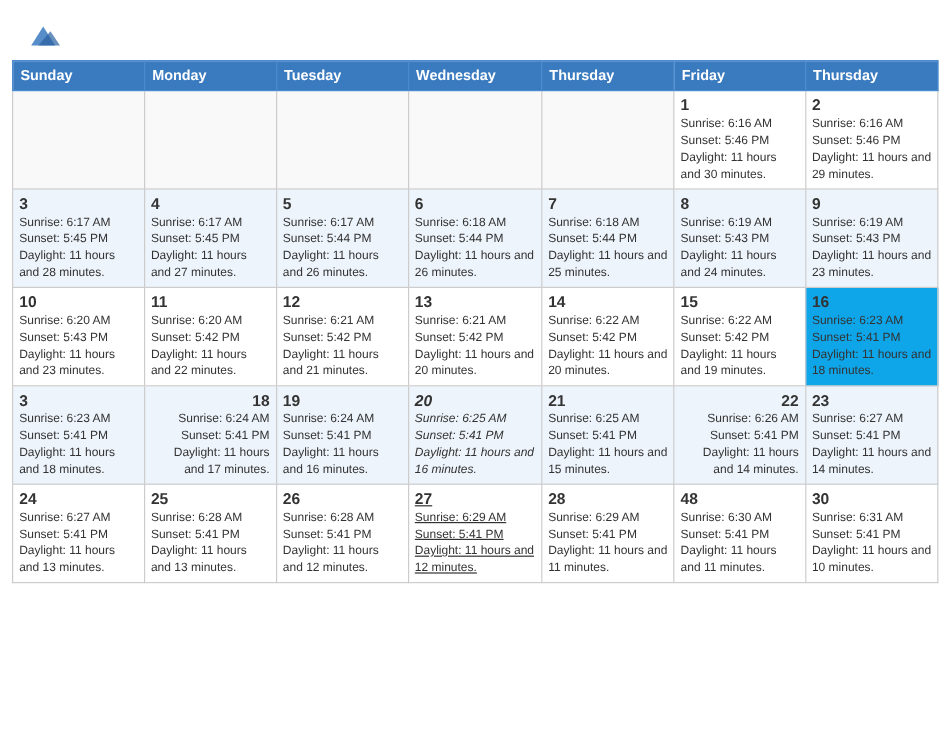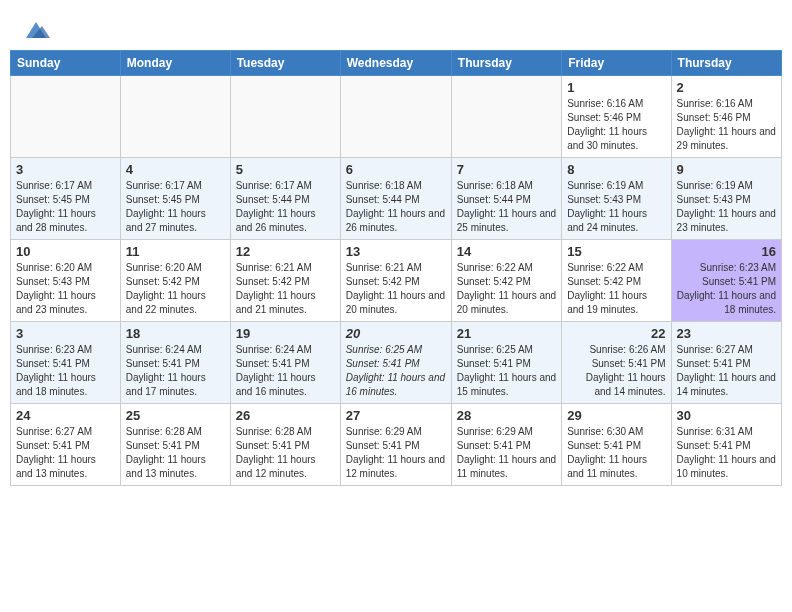--- a/index.html
+++ b/index.html
@@ -188,31 +188,31 @@
           <div class="day-info">Sunrise: 6:21 AM<br>Sunset: 5:42 PM<br>Daylight: 11 hours and 20 minutes.</div>
         </td>
         <td style="background: rgb(255, 255, 255);">
           <span class="day-number">14</span>
           <div class="day-info">Sunrise: 6:22 AM<br>Sunset: 5:42 PM<br>Daylight: 11 hours and 20 minutes.</div>
         </td>
         <td style="background: rgb(255, 255, 255);">
           <span class="day-number">15</span>
           <div class="day-info">Sunrise: 6:22 AM<br>Sunset: 5:42 PM<br>Daylight: 11 hours and 19 minutes.</div>
         </td>
-        <td style="background: #c4b5fd; text-align: right;">
+        <td style="background: #0ea5e9;">
           <span class="day-number">16</span>
           <div class="day-info">Sunrise: 6:23 AM<br>Sunset: 5:41 PM<br>Daylight: 11 hours and 18 minutes.</div>
         </td>
       </tr>
       <tr>
         <td style="background: rgb(238, 244, 251);">
           <span class="day-number">3</span>
           <div class="day-info">Sunrise: 6:23 AM<br>Sunset: 5:41 PM<br>Daylight: 11 hours and 18 minutes.</div>
         </td>
-        <td style="background: rgb(238, 244, 251);">
+        <td style="background: rgb(238, 244, 251); text-align: right;">
           <span class="day-number">18</span>
           <div class="day-info">Sunrise: 6:24 AM<br>Sunset: 5:41 PM<br>Daylight: 11 hours and 17 minutes.</div>
         </td>
         <td style="background: rgb(238, 244, 251);">
           <span class="day-number">19</span>
           <div class="day-info">Sunrise: 6:24 AM<br>Sunset: 5:41 PM<br>Daylight: 11 hours and 16 minutes.</div>
         </td>
         <td style="background: rgb(238, 244, 251); font-style: italic;">
           <span class="day-number">20</span>
           <div class="day-info">Sunrise: 6:25 AM<br>Sunset: 5:41 PM<br>Daylight: 11 hours and 16 minutes.</div>
@@ -236,30 +236,30 @@
           <div class="day-info">Sunrise: 6:27 AM<br>Sunset: 5:41 PM<br>Daylight: 11 hours and 13 minutes.</div>
         </td>
         <td style="background: rgb(255, 255, 255);">
           <span class="day-number">25</span>
           <div class="day-info">Sunrise: 6:28 AM<br>Sunset: 5:41 PM<br>Daylight: 11 hours and 13 minutes.</div>
         </td>
         <td style="background: rgb(255, 255, 255);">
           <span class="day-number">26</span>
           <div class="day-info">Sunrise: 6:28 AM<br>Sunset: 5:41 PM<br>Daylight: 11 hours and 12 minutes.</div>
         </td>
-        <td style="background: rgb(255, 255, 255);">
+        <td style="background: rgb(255, 255, 255); text-decoration: underline;">
           <span class="day-number">27</span>
           <div class="day-info">Sunrise: 6:29 AM<br>Sunset: 5:41 PM<br>Daylight: 11 hours and 12 minutes.</div>
         </td>
         <td style="background: rgb(255, 255, 255);">
           <span class="day-number">28</span>
           <div class="day-info">Sunrise: 6:29 AM<br>Sunset: 5:41 PM<br>Daylight: 11 hours and 11 minutes.</div>
         </td>
         <td style="background: rgb(255, 255, 255);">
-          <span class="day-number">29</span>
+          <span class="day-number">48</span>
           <div class="day-info">Sunrise: 6:30 AM<br>Sunset: 5:41 PM<br>Daylight: 11 hours and 11 minutes.</div>
         </td>
         <td style="background: rgb(255, 255, 255);">
           <span class="day-number">30</span>
           <div class="day-info">Sunrise: 6:31 AM<br>Sunset: 5:41 PM<br>Daylight: 11 hours and 10 minutes.</div>
         </td>
       </tr>
     </tbody>
 </table>
 

